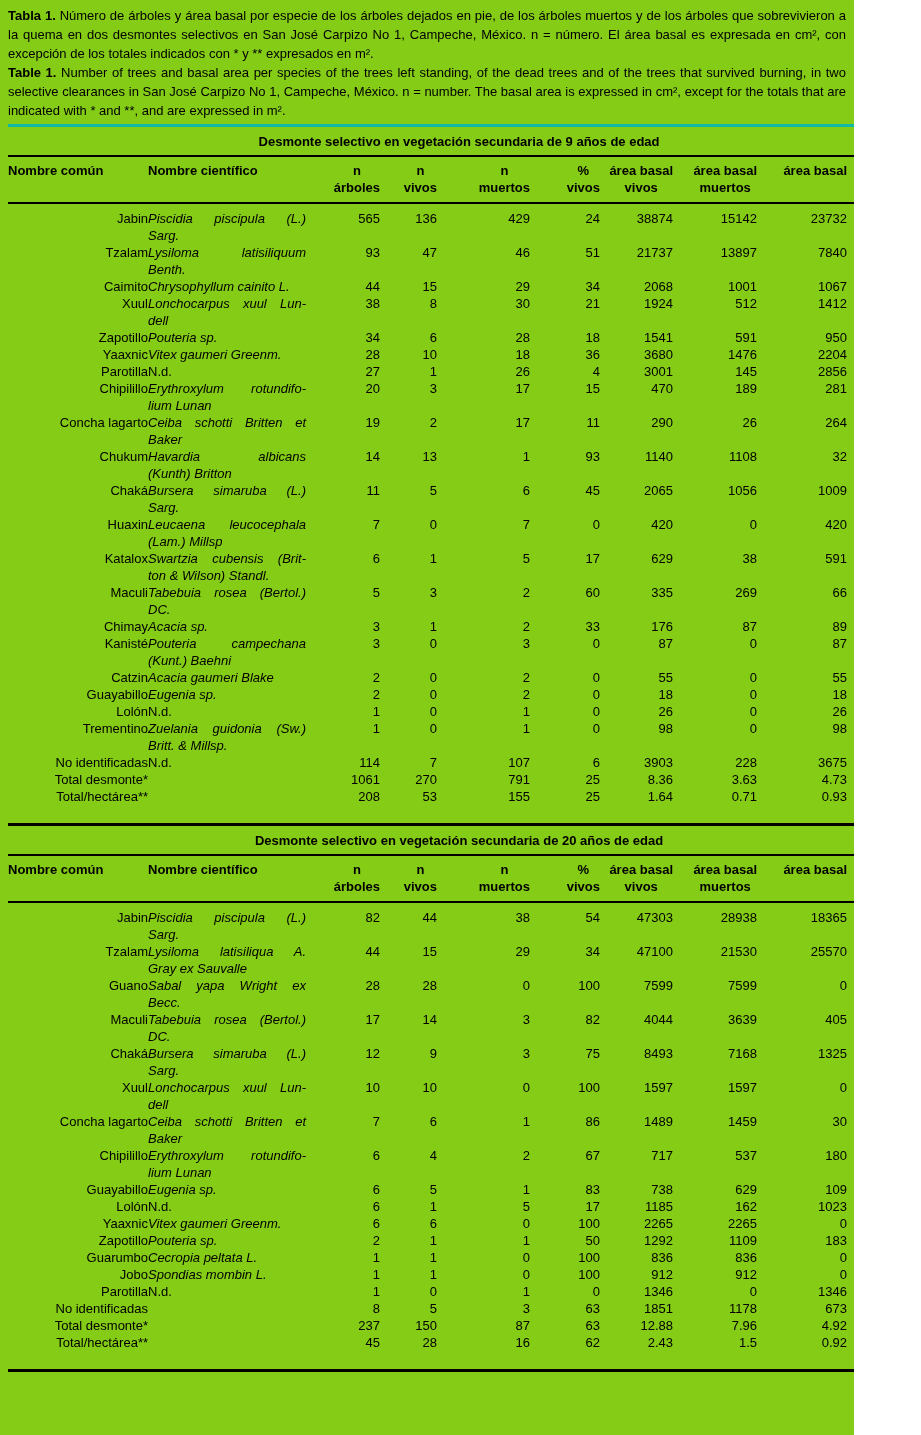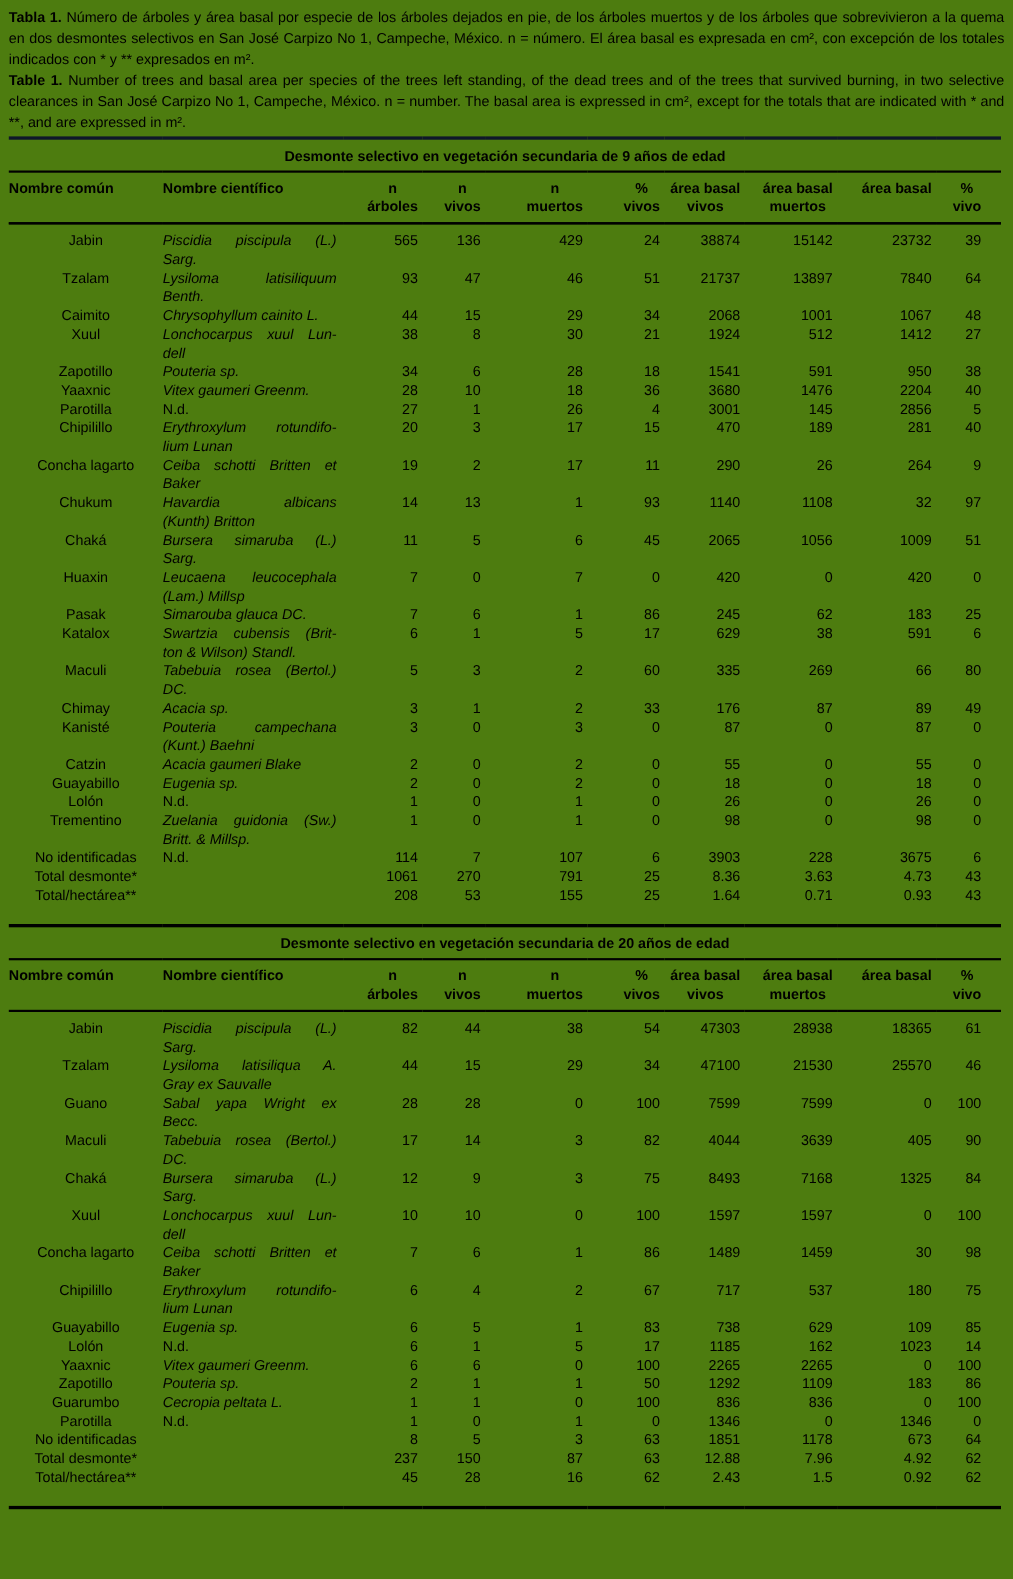--- a/index.html
+++ b/index.html
@@ -1,44 +1,44 @@
 <!DOCTYPE html>
 <html><head>
 <meta charset="utf-8">
 <style>
   html,body{margin:0;padding:0;background:#fff;}
   body{font-family:"Liberation Sans","DejaVu Sans",sans-serif;color:#000;
        -webkit-font-smoothing:antialiased;}
-  .page{width:921px;height:1435px;background:#4d7c0f;overflow:hidden;position:relative;}
+  .page{width:854px;height:1435px;background:#84cc16;overflow:hidden;position:relative;}
 
   
   .caption{margin:0 8px;text-align:justify;font-size:13px;line-height:19px;}
   .caption.first{padding-top:6px;}
   .caption.last{margin-bottom:4px;}
   .caption b{font-weight:bold;}
 
   
   table.t{border-collapse:collapse;table-layout:fixed;width:902px;margin-left:8px;
           font-size:13px;line-height:17px;}
-  table.t1{border-top:3px solid #0f172a;}
+  table.t1{border-top:3px solid #14b8a6;}
   table.t2{border-top:3px solid #000;border-bottom:3px solid #000;}
 
   .title-row th{border-bottom:2px solid #000;text-align:center;font-weight:bold;
                 padding:6px 0 5px 0;font-size:13px;}
   .head-row th{border-bottom:2px solid #000;vertical-align:top;font-weight:bold;
                padding:5px 0 6px 0;font-size:13px;}
   .head-row th.h-common,.head-row th.h-sci{text-align:left;margin-left:22px;}
   .head-row th.h-num{text-align:right;padding-right:4px;}
   .head-row th.h-last{padding-right:18px;}
   .head-row .hdr{display:inline-block;text-align:center;white-space:pre-line;}
 
   tbody td{vertical-align:top;padding:0;}
   tbody tr:first-child td{padding-top:6px;}
   tbody tr:last-child td{padding-bottom:18px;}
-  td.c-common{text-align:center;}
+  td.c-common{text-align:right;}
   td.c-sci{text-align:left;padding-right:6px;}
   td.c-sci.italic{font-style:italic;margin-left:20px;}
   td.c-sci .jl{text-align:justify;text-align-last:justify;}
   td.c-num{text-align:right;padding-right:4px;}
   td.c-last{padding-right:18px;}
 </style>
 </head>
 <body>
 
 <div class="page">
@@ -247,32 +247,20 @@
           <td class="c-num">7</td>
           <td class="c-num">0</td>
           <td class="c-num">7</td>
           <td class="c-num">0</td>
           <td class="c-num">420</td>
           <td class="c-num">0</td>
           <td class="c-num">420</td>
           <td class="c-num c-last">0</td>
         </tr>
         <tr>
-          <td class="c-common">Pasak</td>
-          <td class="c-sci italic">Simarouba glauca DC.</td>
-          <td class="c-num">7</td>
-          <td class="c-num">6</td>
-          <td class="c-num">1</td>
-          <td class="c-num">86</td>
-          <td class="c-num">245</td>
-          <td class="c-num">62</td>
-          <td class="c-num">183</td>
-          <td class="c-num c-last">25</td>
-        </tr>
-        <tr>
           <td class="c-common">Katalox</td>
           <td class="c-sci italic">
             <div class="jl">Swartzia cubensis (Brit-</div>
             <div>ton &amp; Wilson) Standl.</div>
           </td>
           <td class="c-num">6</td>
           <td class="c-num">1</td>
           <td class="c-num">5</td>
           <td class="c-num">17</td>
           <td class="c-num">629</td>
@@ -624,20 +612,32 @@
           <td class="c-num">1</td>
           <td class="c-num">1</td>
           <td class="c-num">0</td>
           <td class="c-num">100</td>
           <td class="c-num">836</td>
           <td class="c-num">836</td>
           <td class="c-num">0</td>
           <td class="c-num c-last">100</td>
         </tr>
         <tr>
+          <td class="c-common">Jobo</td>
+          <td class="c-sci italic">Spondias mombin L.</td>
+          <td class="c-num">1</td>
+          <td class="c-num">1</td>
+          <td class="c-num">0</td>
+          <td class="c-num">100</td>
+          <td class="c-num">912</td>
+          <td class="c-num">912</td>
+          <td class="c-num">0</td>
+          <td class="c-num c-last">100</td>
+        </tr>
+        <tr>
           <td class="c-common">Parotilla</td>
           <td class="c-sci">N.d.</td>
           <td class="c-num">1</td>
           <td class="c-num">0</td>
           <td class="c-num">1</td>
           <td class="c-num">0</td>
           <td class="c-num">1346</td>
           <td class="c-num">0</td>
           <td class="c-num">1346</td>
           <td class="c-num c-last">0</td>

